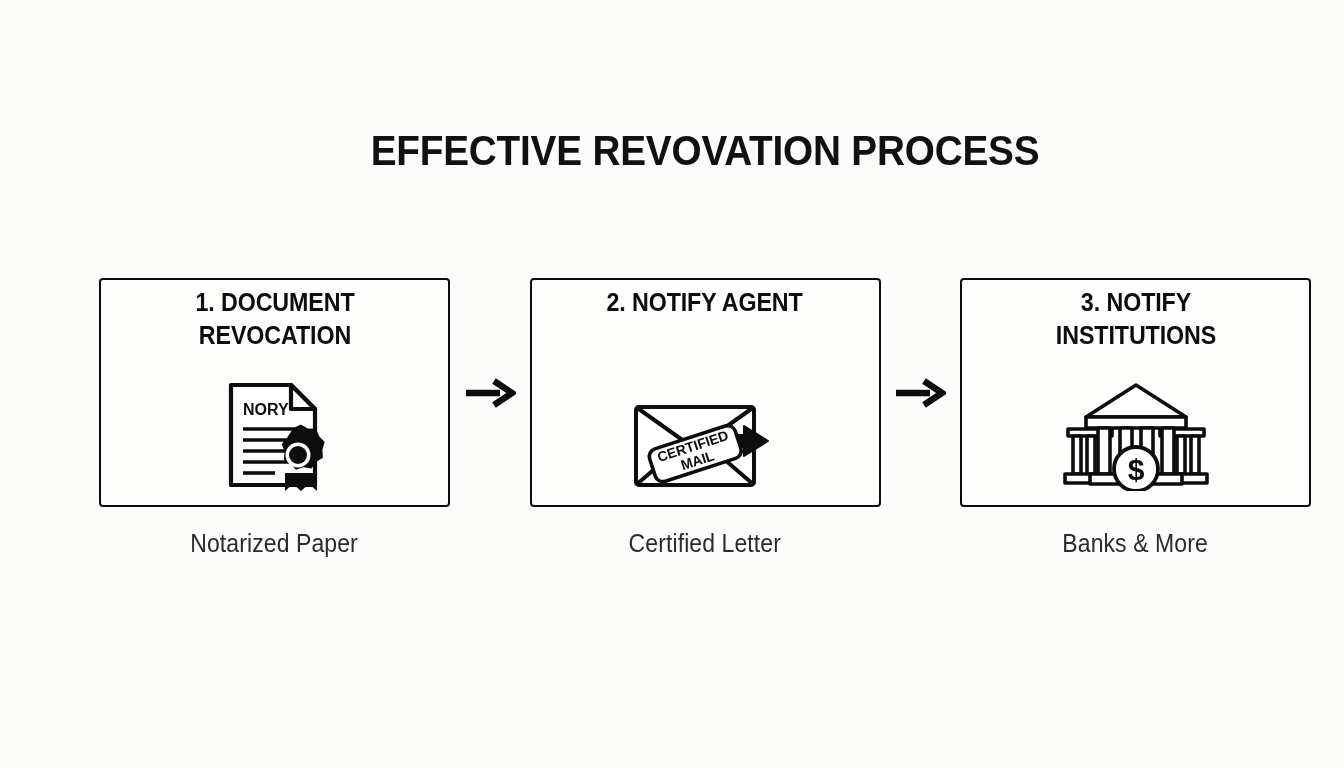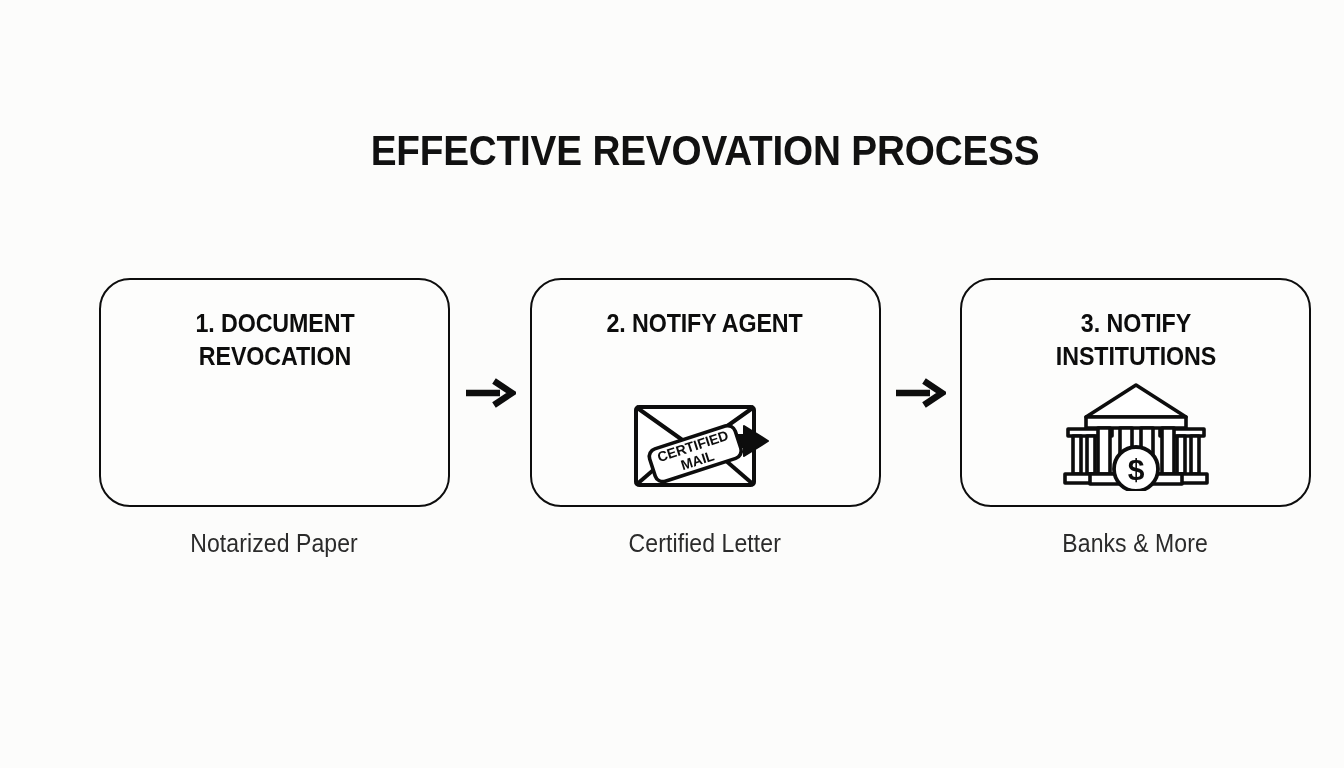--- a/index.html
+++ b/index.html
@@ -56,26 +56,26 @@
     display: flex;
     flex-direction: column;
     align-items: center;
   }
 
   .card {
     box-sizing: border-box;
     width: 351px;
     height: 229px;
     border: 2.6px solid #0d0d0d;
-    border-radius: 31px;
+    border-radius: 4px;
     background: #fdfdfc;
     display: flex;
     flex-direction: column;
     align-items: center;
-    padding-top: 27px;
+    padding-top: 6px;
     position: relative;
   }
 
   .card-title {
     font-family: "Liberation Sans Narrow", "Liberation Sans", sans-serif;
     font-size: 25px;
     line-height: 33px;
     font-weight: 700;
     color: #0d0d0d;
     text-align: center;
@@ -121,20 +121,44 @@
 
 <div class="canvas">
 
   <div class="page-title">EFFECTIVE REVOVATION PROCESS</div>
 
   <div class="flow-row">
 
     <div class="step">
       <div class="card">
         <div class="card-title">1. DOCUMENT REVOCATION</div>
+        <div class="card-icon">
+          <svg width="104" height="110" viewBox="0 0 104 110">
+
+            <path d="M8 4 H68 L92 28 V104 H8 Z" fill="#ffffff" stroke="#0d0d0d" stroke-width="4.2" stroke-linejoin="round"></path>
+            <path d="M68 4 V28 H92 Z" fill="#ffffff" stroke="#0d0d0d" stroke-width="4.2" stroke-linejoin="round"></path>
+
+            <text x="20" y="34" font-family="'Liberation Sans Narrow','Liberation Sans',sans-serif" font-size="16" font-weight="700" fill="#0d0d0d">NORY</text>
+
+            <line x1="20" y1="48" x2="80" y2="48" stroke="#0d0d0d" stroke-width="3.6"></line>
+            <line x1="20" y1="59" x2="80" y2="59" stroke="#0d0d0d" stroke-width="3.6"></line>
+            <line x1="20" y1="70" x2="80" y2="70" stroke="#0d0d0d" stroke-width="3.6"></line>
+            <line x1="20" y1="81" x2="68" y2="81" stroke="#0d0d0d" stroke-width="3.6"></line>
+            <line x1="20" y1="92" x2="52" y2="92" stroke="#0d0d0d" stroke-width="3.6"></line>
+
+            <path d="M62 92 L62 110 L70 103 L78 110 L86 103 L94 110 L94 92 Z" fill="#0d0d0d"></path>
+
+            <path d="M78 54
+                     l7.5 -3.4 l7.2 4.0 l8.2 0.3 l3.4 7.5 l5.6 6.0 l-2.4 7.9 l0.6 8.2
+                     l-7.0 4.3 l-4.7 6.7 l-8.1 -1.3 l-7.8 2.6 l-5.3 -6.3 l-7.1 -4.1 l0.9 -8.2
+                     l-2.9 -7.7 l5.2 -6.3 Z" fill="#0d0d0d" transform="translate(-6,-6) scale(0.98)"></path>
+            <circle cx="75" cy="74" r="12.5" fill="#ffffff"></circle>
+            <circle cx="75" cy="74" r="9" fill="#0d0d0d"></circle>
+          </svg>
+        </div>
       </div>
       <div class="caption">Notarized Paper</div>
     </div>
 
     <div class="arrow">
       <svg width="52" height="32" viewBox="0 0 52 32">
         <line x1="2" y1="16" x2="36" y2="16" stroke="#0d0d0d" stroke-width="6.5" stroke-linecap="butt"></line>
         <path d="M30 4 L48 16 L30 28" fill="none" stroke="#0d0d0d" stroke-width="6.5" stroke-linecap="butt" stroke-linejoin="miter"></path>
       </svg>
     </div>

